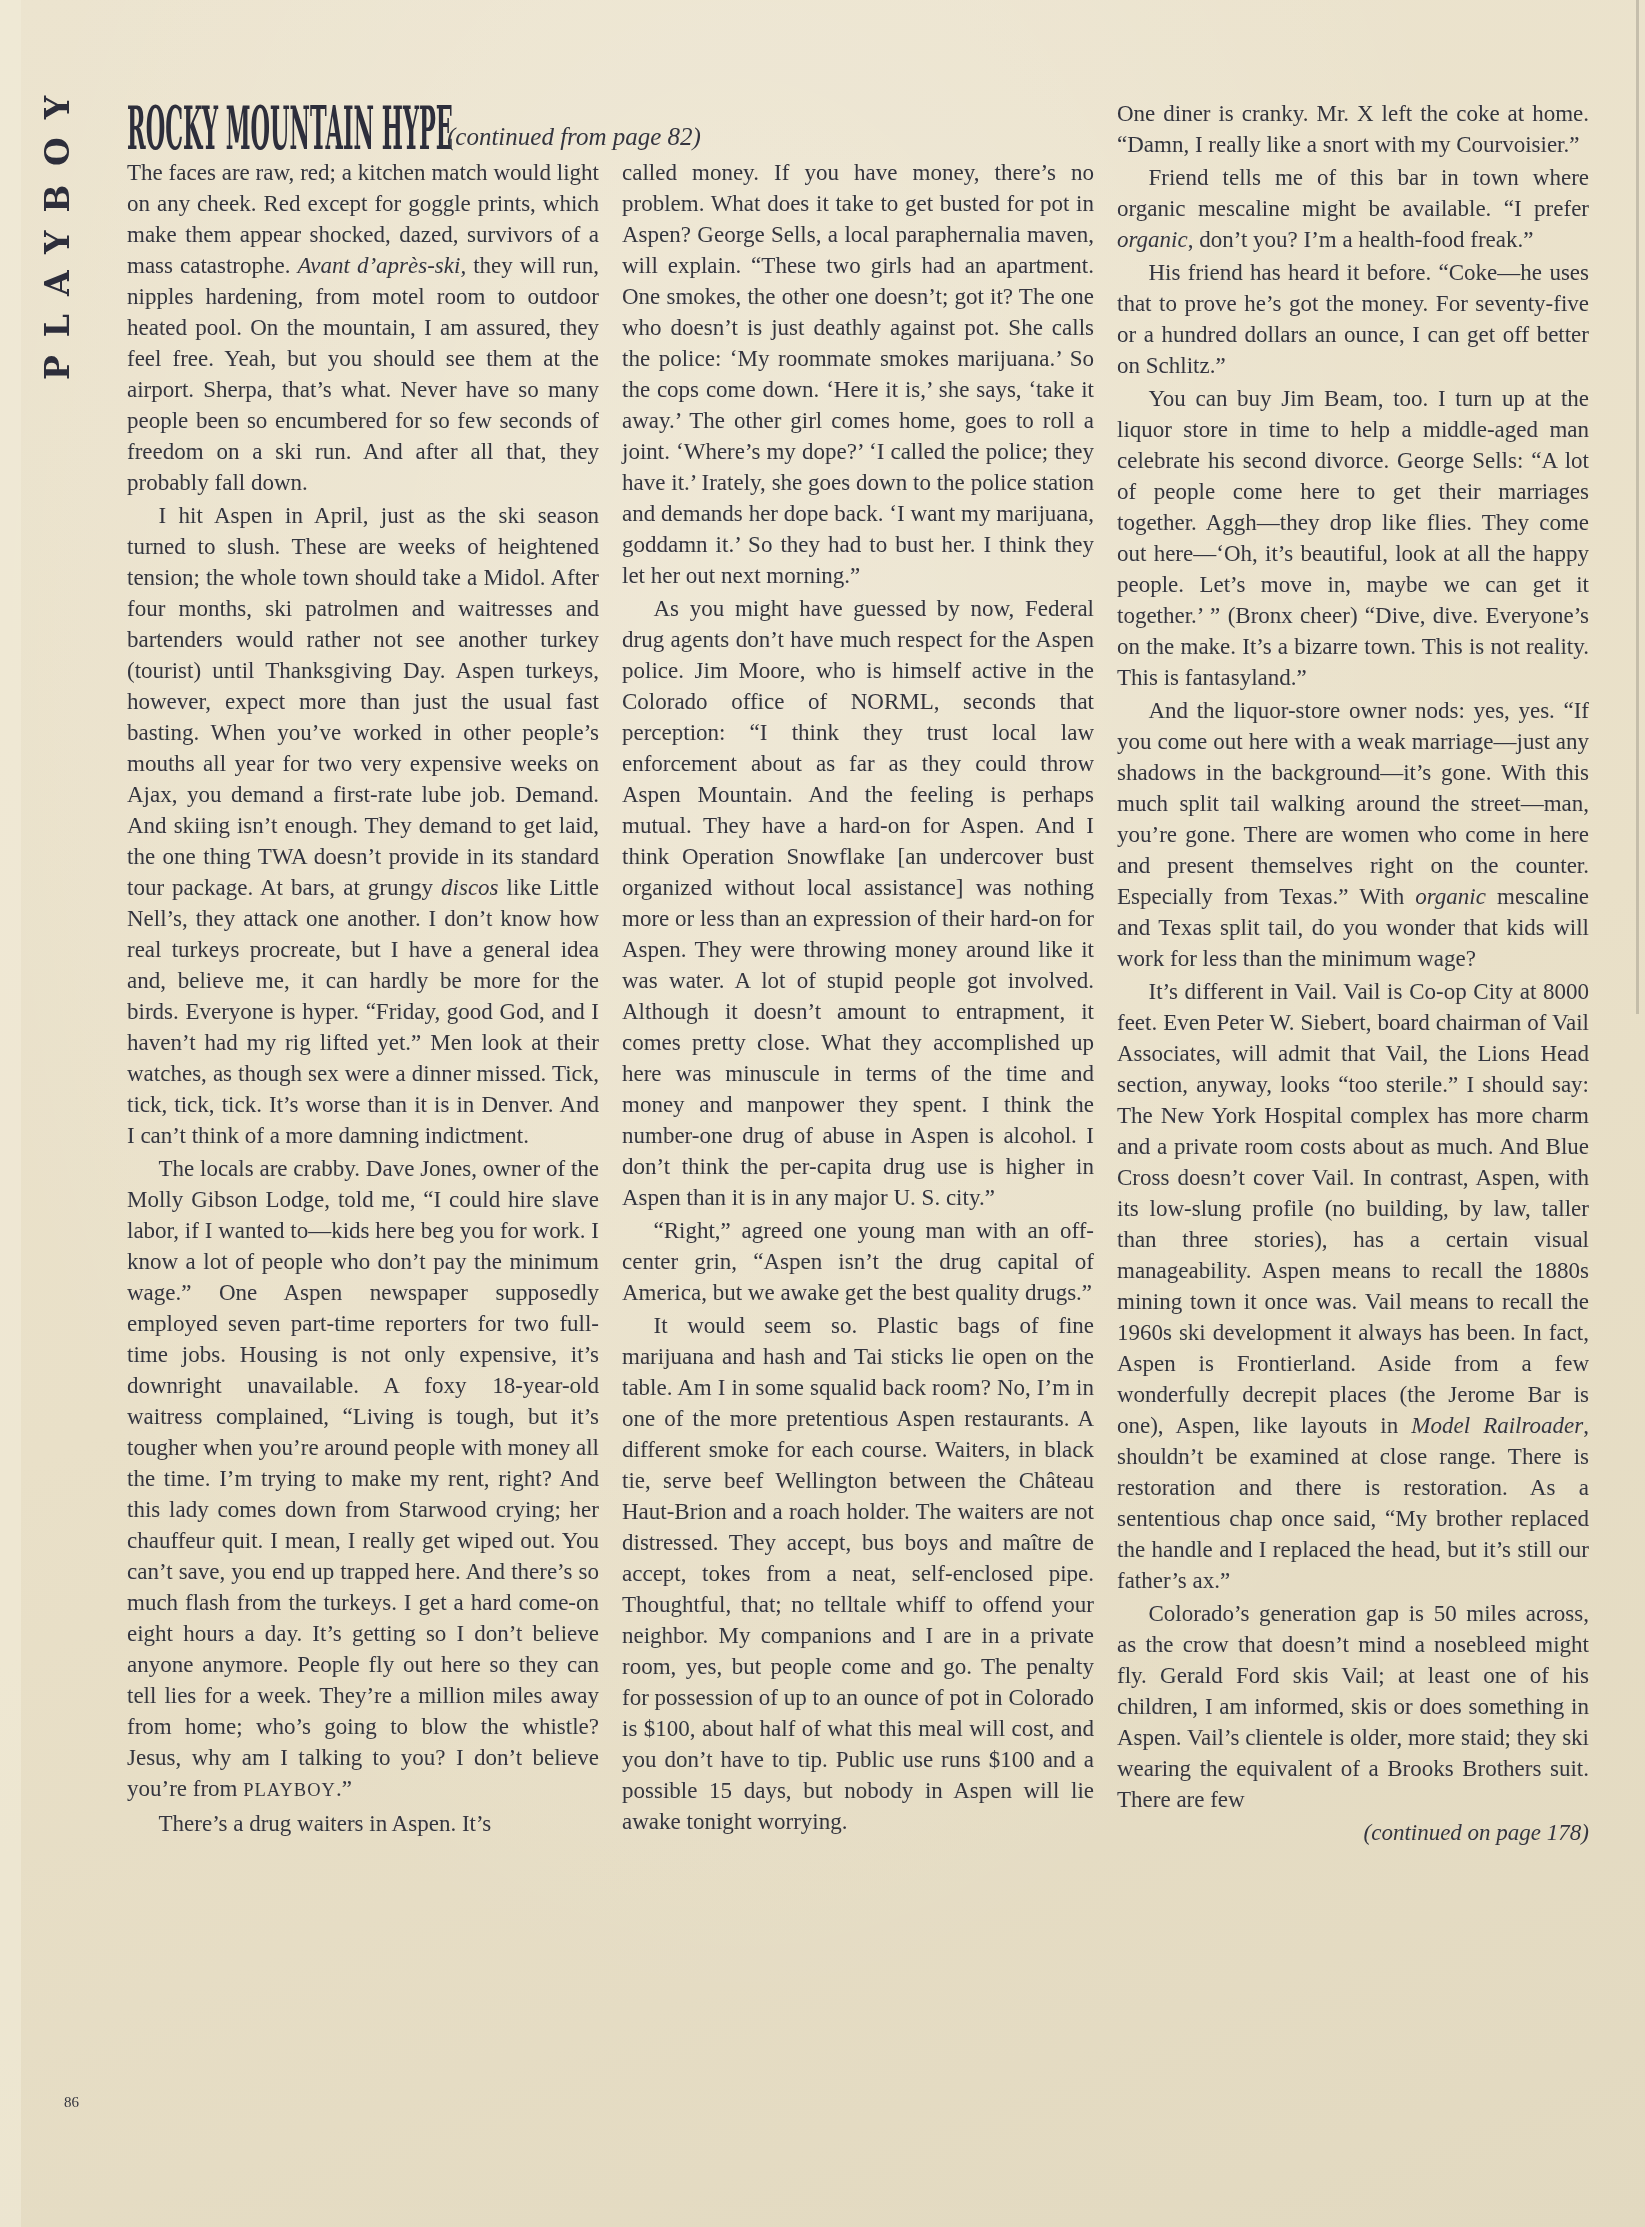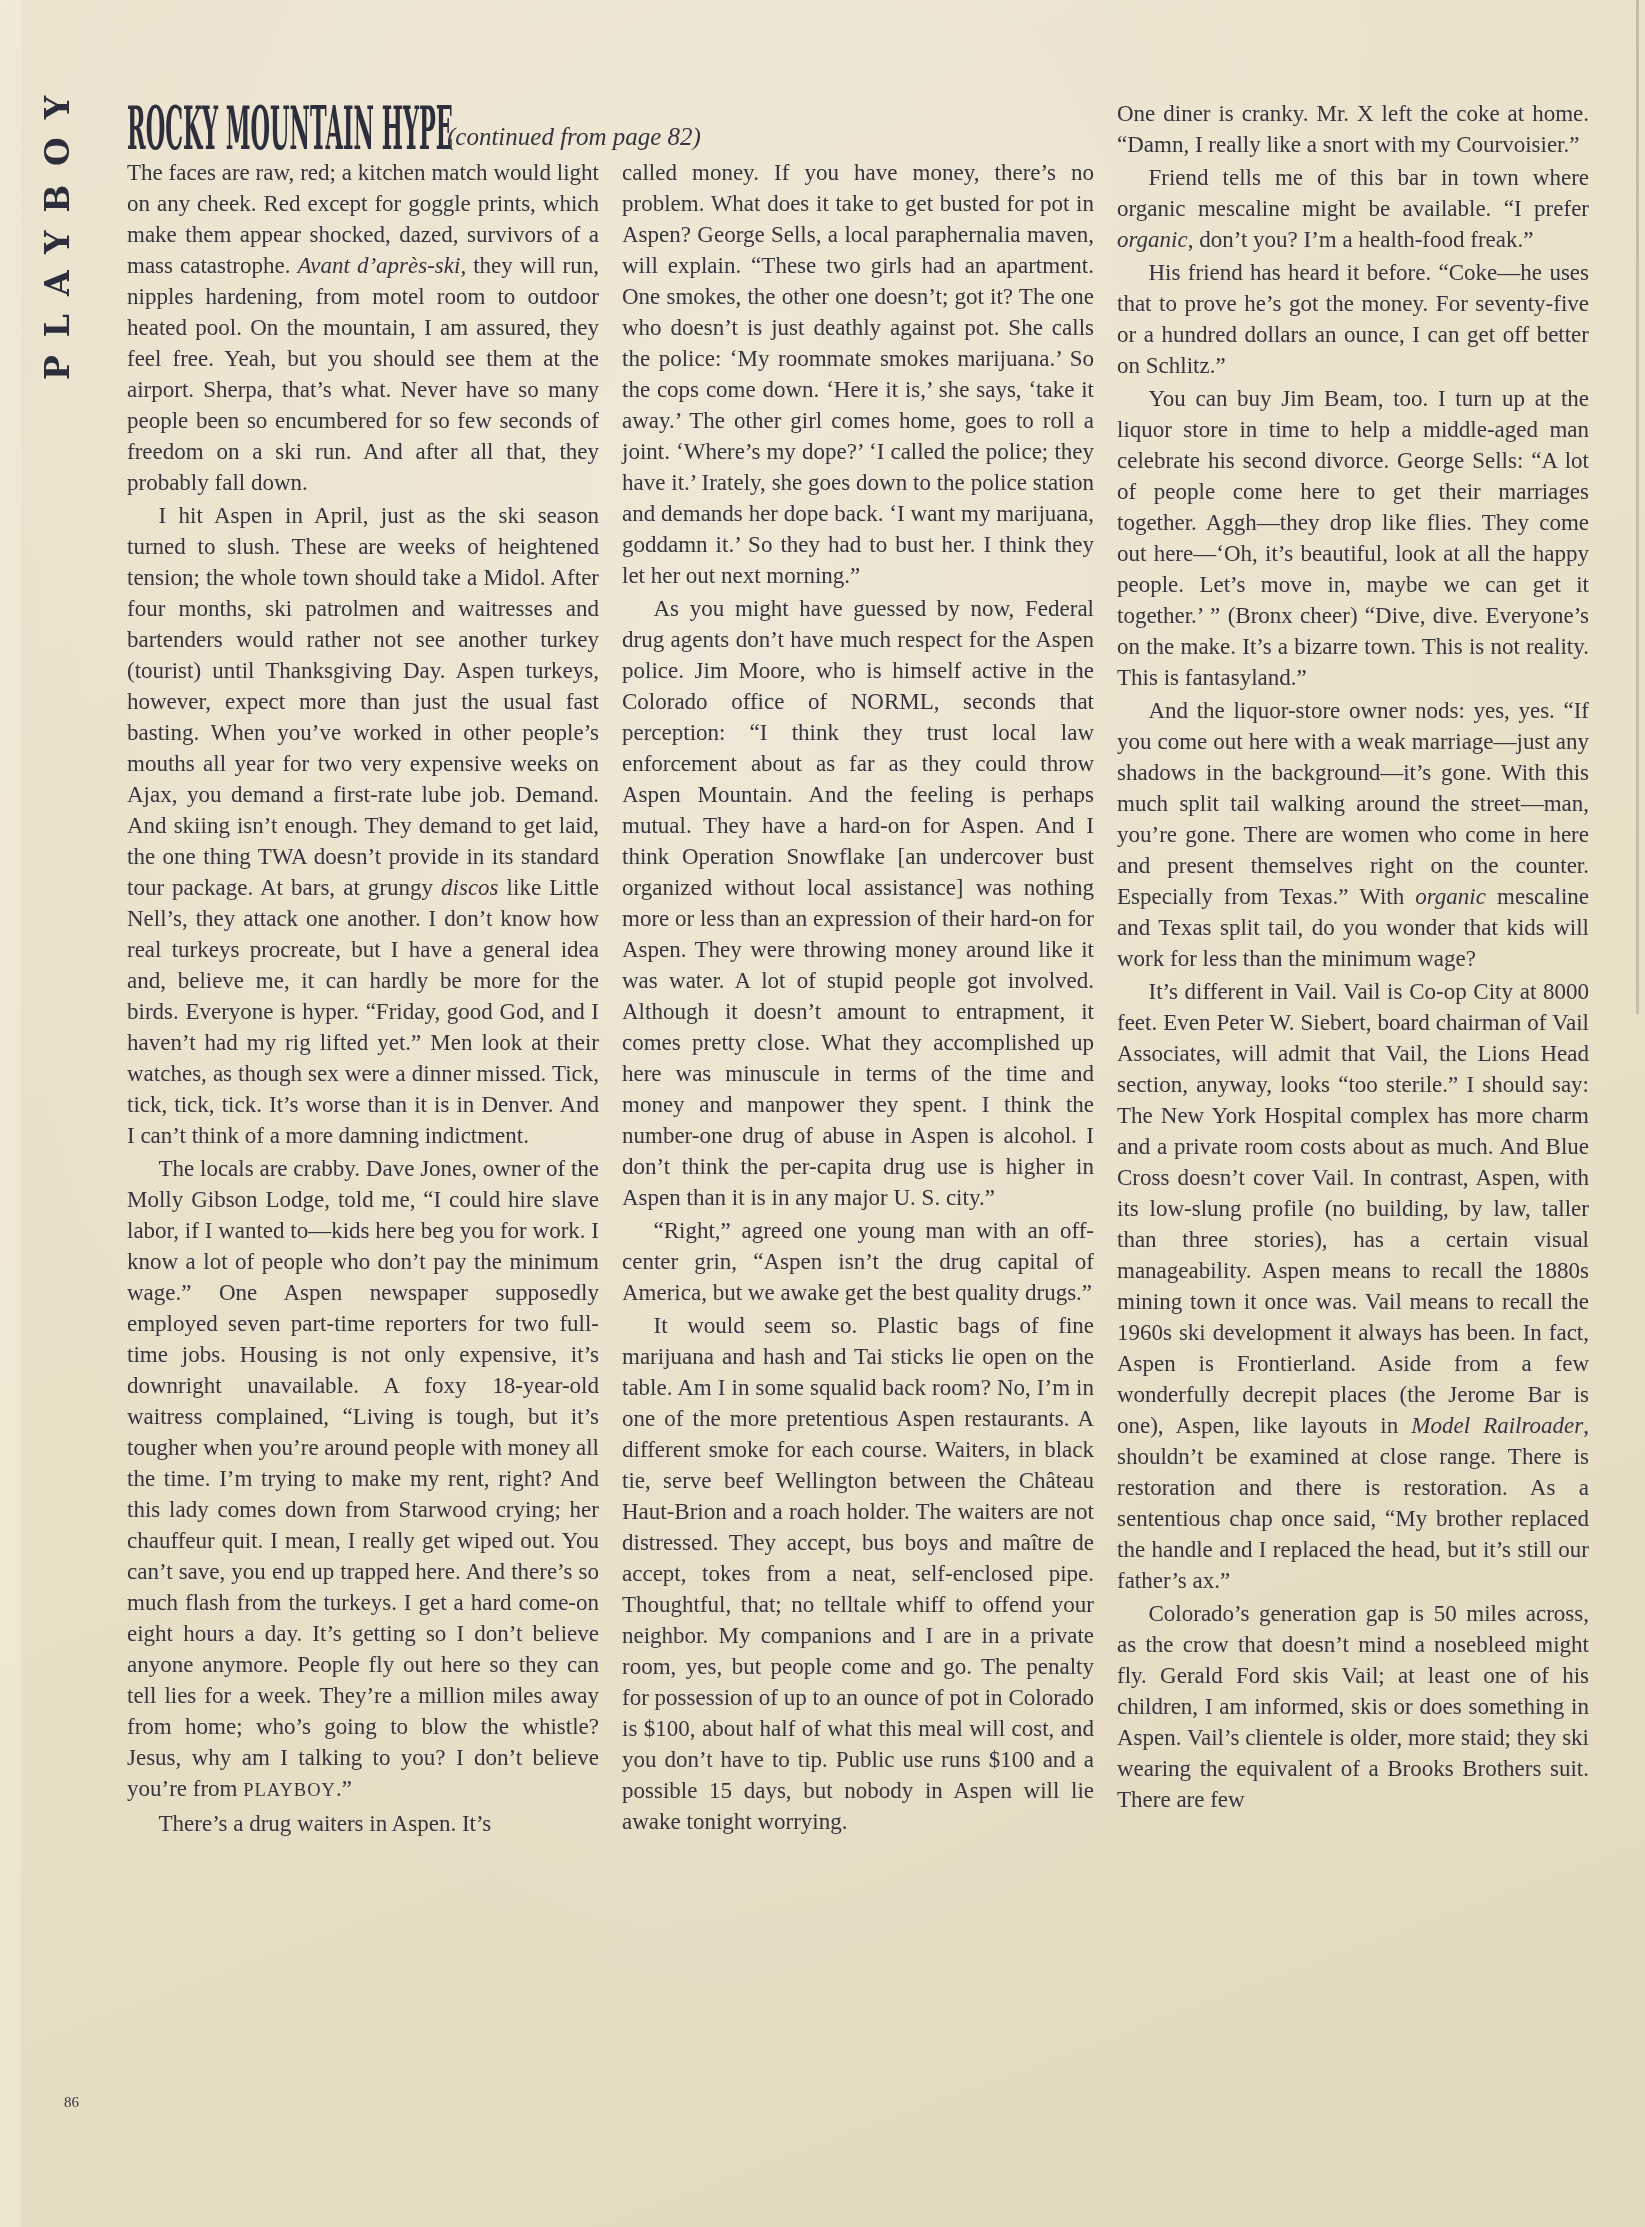--- a/index.html
+++ b/index.html
@@ -61,17 +61,18 @@
       <p class="para indent">It would seem so. Plastic bags of fine marijuana and hash and Tai sticks lie open on the table. Am I in some squalid back room? No, I’m in one of the more pretentious Aspen restaurants. A different smoke for each course. Waiters, in black tie, serve beef Wellington between the Château Haut-Brion and a roach holder. The waiters are not distressed. They accept, bus boys and maître de accept, tokes from a neat, self-enclosed pipe. Thoughtful, that; no telltale whiff to offend your neighbor. My companions and I are in a private room, yes, but people come and go. The penalty for possession of up to an ounce of pot in Colorado is $100, about half of what this meal will cost, and you don’t have to tip. Public use runs $100 and a possible 15 days, but nobody in Aspen will lie awake tonight worrying.</p>
     </div>
   <div class="col col3">
       <p class="para">One diner is cranky. Mr. X left the coke at home. “Damn, I really like a snort with my Courvoisier.”</p>
       <p class="para indent">Friend tells me of this bar in town where organic mescaline might be available. “I prefer <i>organic</i>, don’t you? I’m a health-food freak.”</p>
       <p class="para indent">His friend has heard it before. “Coke—he uses that to prove he’s got the money. For seventy-five or a hundred dollars an ounce, I can get off better on Schlitz.”</p>
       <p class="para indent">You can buy Jim Beam, too. I turn up at the liquor store in time to help a middle-aged man celebrate his second divorce. George Sells: “A lot of people come here to get their marriages together. Aggh—they drop like flies. They come out here—‘Oh, it’s beautiful, look at all the happy people. Let’s move in, maybe we can get it together.’ ” (Bronx cheer) “Dive, dive. Everyone’s on the make. It’s a bizarre town. This is not reality. This is fantasyland.”</p>
       <p class="para indent">And the liquor-store owner nods: yes, yes. “If you come out here with a weak marriage—just any shadows in the background—it’s gone. With this much split tail walking around the street—man, you’re gone. There are women who come in here and present themselves right on the counter. Especially from Texas.” With <i>organic</i> mescaline and Texas split tail, do you wonder that kids will work for less than the minimum wage?</p>
       <p class="para indent">It’s different in Vail. Vail is Co-op City at 8000 feet. Even Peter W. Siebert, board chairman of Vail Associates, will admit that Vail, the Lions Head section, anyway, looks “too sterile.” I should say: The New York Hospital complex has more charm and a private room costs about as much. And Blue Cross doesn’t cover Vail. In contrast, Aspen, with its low-slung profile (no building, by law, taller than three stories), has a certain visual manageability. Aspen means to recall the 1880s mining town it once was. Vail means to recall the 1960s ski development it always has been. In fact, Aspen is Frontierland. Aside from a few wonderfully decrepit places (the Jerome Bar is one), Aspen, like layouts in <i>Model Railroader</i>, shouldn’t be examined at close range. There is restoration and there is restoration. As a sententious chap once said, “My brother replaced the handle and I replaced the head, but it’s still our father’s ax.”</p>
       <p class="para indent">Colorado’s generation gap is 50 miles across, as the crow that doesn’t mind a nosebleed might fly. Gerald Ford skis Vail; at least one of his children, I am informed, skis or does something in Aspen. Vail’s clientele is older, more staid; they ski wearing the equivalent of a Brooks Brothers suit. There are few</p>
+      <p class="para right italic">(continued on page 178)</p>
     </div>
 
   <div class="pageno">86</div>
 </div>
 
 
 </body></html>

